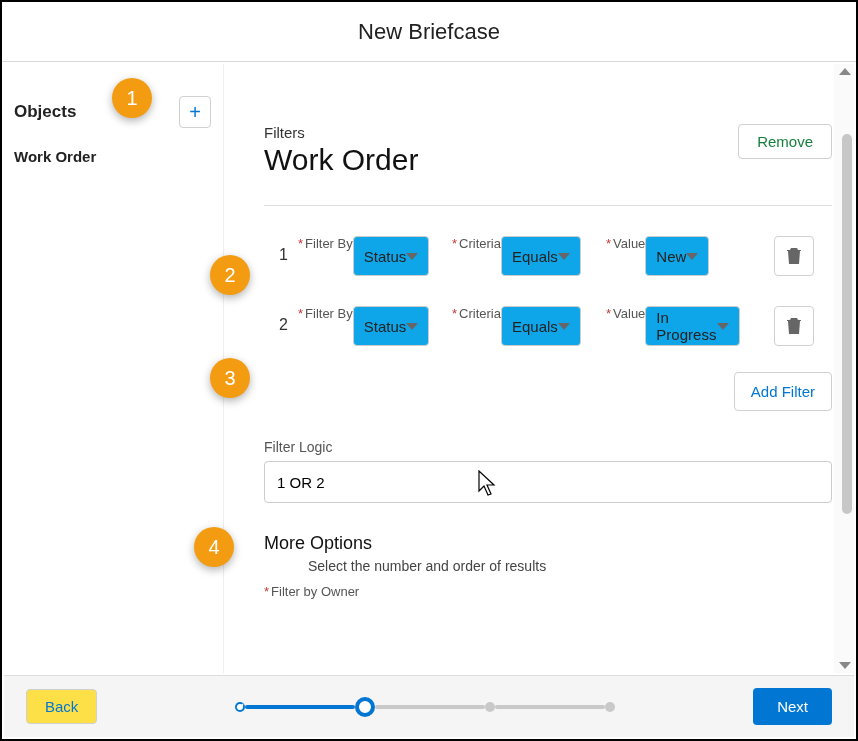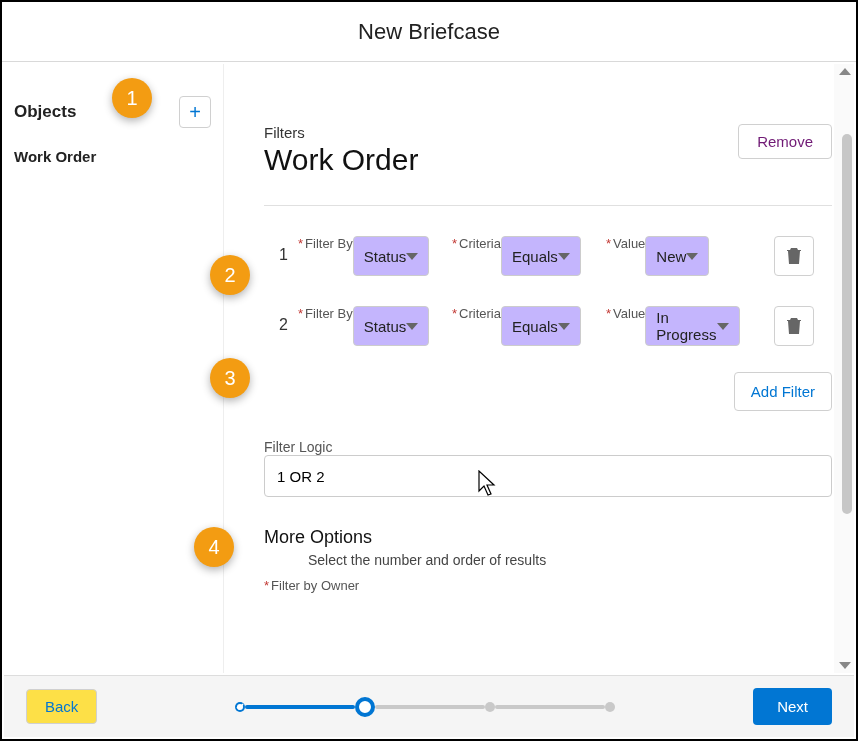--- a/index.html
+++ b/index.html
@@ -13,40 +13,40 @@
   .sidebar { width: 220px; border-right: 1px solid #eee; padding-top: 28px; }
   .sidebar-row { display: flex; align-items: center; justify-content: space-between; padding: 4px 12px 4px 10px; }
   .sidebar-title { font-weight: 700; font-size: 17px; }
   .sidebar-item { padding: 16px 12px 6px 10px; font-weight: 600; font-size: 15px; }
   .add-btn { width: 32px; height: 32px; border: 1px solid #d0d0d0; border-radius: 4px; background: #fff; display: flex; align-items: center; justify-content: center; color: #0176d3; font-size: 20px; cursor: pointer; }
 
   .main { flex: 1; padding: 24px 22px 20px 40px; overflow: hidden; position: relative; }
   .filters-label { font-size: 15px; color: #333; margin-bottom: 2px; }
   .object-title { font-size: 30px; font-weight: 400; color: #111; }
   .title-row { display: flex; align-items: flex-start; justify-content: space-between; margin-top: 36px; }
-  .remove-btn { padding: 8px 18px; border: 1px solid #d0d0d0; border-radius: 4px; background: #fff; color: #701a75; font-size: 15px; cursor: pointer; }
+  .remove-btn { padding: 8px 18px; border: 1px solid #d0d0d0; border-radius: 4px; background: #fff; color: #15803d; font-size: 15px; cursor: pointer; }
   .hr { border: none; border-top: 1px solid #e0e0e0; margin: 28px 0 30px; }
 
   .filter-block { display: flex; align-items: flex-end; margin-bottom: 30px; }
   .row-num { width: 34px; font-size: 16px; color: #333; padding-bottom: 12px; text-align: right; padding-right: 10px; }
   .field-col { display: flex; flex-direction: row; margin-right: 14px; }
   .field-col.filterby { width: 140px; }
   .field-col.criteria { width: 140px; }
   .field-col.value { width: 134px; }
   .field-label { font-size: 13px; color: #555; margin-bottom: 4px; }
   .req { color: #c23934; margin-right: 2px; }
-  .dropdown { height: 40px; border: 1px solid #ccc; border-radius: 4px; background: #c4b5fd; display: flex; align-items: center; justify-content: space-between; padding: 0 10px; cursor: pointer; font-size: 15px; }
+  .dropdown { height: 40px; border: 1px solid #ccc; border-radius: 4px; background: #0ea5e9; display: flex; align-items: center; justify-content: space-between; padding: 0 10px; cursor: pointer; font-size: 15px; }
   .chev { width: 0; height: 0; border-left: 6px solid transparent; border-right: 6px solid transparent; border-top: 7px solid #666; }
   .trash-btn { width: 40px; height: 40px; border: 1px solid #d0d0d0; border-radius: 4px; background: #fff; display: flex; align-items: center; justify-content: center; cursor: pointer; margin-left: 20px; }
   .trash-btn svg { width: 16px; height: 18px; fill: #666; }
 
   .addfilter-row { display: flex; justify-content: flex-end; margin-top: -4px; margin-bottom: 28px; padding-right: 0; }
   .addfilter-btn { padding: 10px 16px; border: 1px solid #d0d0d0; border-radius: 4px; background: #fff; color: #0176d3; font-size: 15px; cursor: pointer; }
 
-  .logic-label { font-size: 14px; color: #555; }
+  .logic-label { font-size: 14px; color: #555; margin-bottom: 6px; }
   .text-input { width: 100%; height: 42px; border: 1px solid #ccc; border-radius: 4px; padding: 0 12px; font-size: 15px; background: #fff; }
 
   .more-options { margin-top: 30px; }
   .more-options h3 { font-size: 18px; font-weight: 400; color: #111; margin-bottom: 4px; }
   .more-options p { font-size: 14px; color: #444; margin-bottom: 10px; margin-left: 44px; }
   .owner-label { font-size: 13px; color: #555; }
 
   
   .scroll-track { position: absolute; right: 2px; top: 62px; bottom: 66px; width: 20px; background: #fafafa; }
   .scroll-arrow { position: absolute; right: 3px; width: 0; height: 0; border-left: 6px solid transparent; border-right: 6px solid transparent; }

